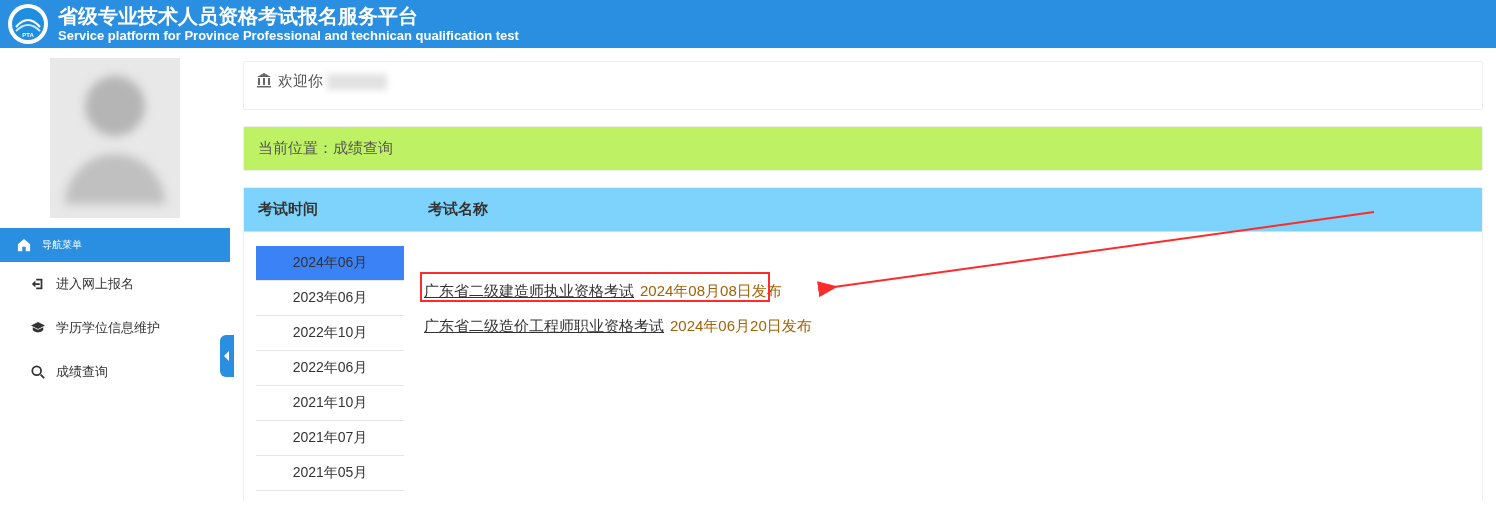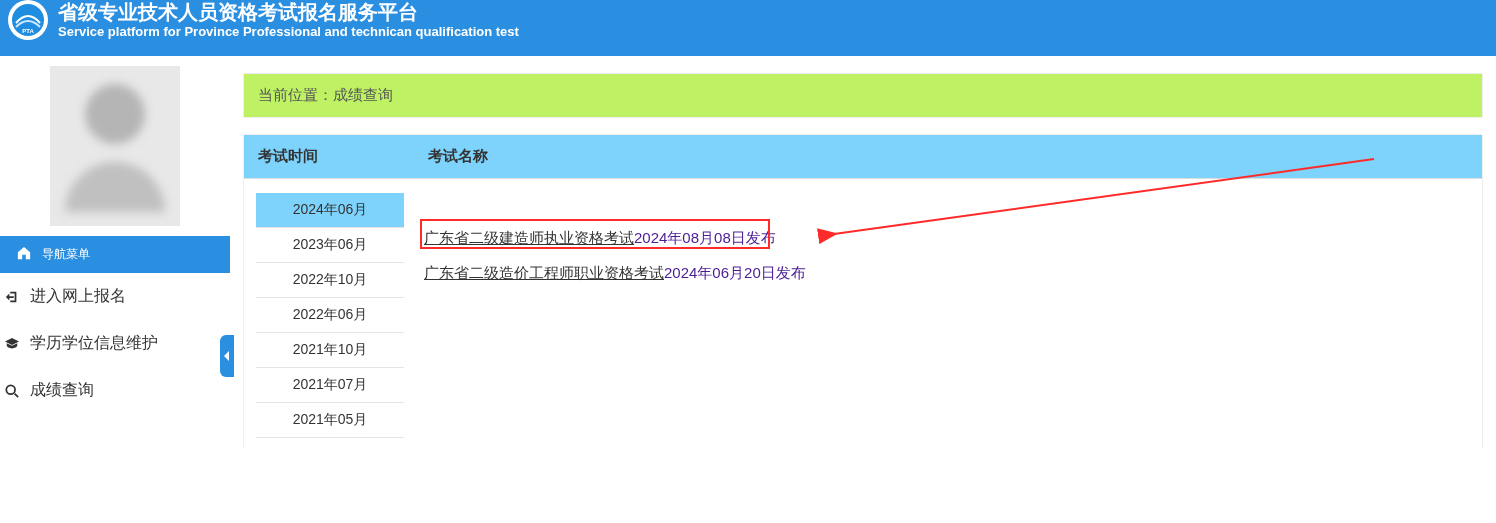--- a/index.html
+++ b/index.html
@@ -1,50 +1,50 @@
 <!DOCTYPE html>
 <html><head>
 <meta charset="utf-8">
 <style>
   * { margin: 0; padding: 0; box-sizing: border-box; }
   body { font-family: "Microsoft YaHei", Arial, sans-serif; font-size: 14px; color: #333; background: #fff; width: 1496px; }
-  .header { background: #2a8fe0; color: #fff; height: 56px; display: flex; padding: 0 8px; }
+  .header { background: #2a8fe0; color: #fff; height: 48px; display: flex; align-items: center; padding: 0 8px; }
   .logo-circle { width: 40px; height: 40px; border-radius: 50%; background: #fff; margin-right: 10px; display:flex; align-items:center; justify-content:center; }
   .header-titles { display: flex; flex-direction: column; line-height: 1.2; }
   .header-title-cn { font-size: 20px; font-weight: bold; }
   .header-title-en { font-size: 13px; font-weight: bold; }
   .layout { display: flex; }
   .sidebar { width: 230px; flex: 0 0 230px; }
   .avatar-box { height: 180px; display: flex; align-items: center; justify-content: center; }
   .avatar { width: 130px; height: 160px; background: #e8e8e8; display: flex; flex-direction: column; }
   .avatar-h { flex:1.5; display:flex; align-items:center; justify-content:center; }
   .avatar-head { width: 60px; height: 60px; background: #b5b5b5; border-radius: 50%; filter: blur(5px); }
   .avatar-b { flex:1; display:flex; align-items:flex-start; justify-content:center; }
   .avatar-body { width: 100px; height: 50px; background: #c0c0c0; border-radius: 50px 50px 0 0; filter: blur(5px); }
-  .nav-header { background: #2a8fe0; color: #fff; padding: 10px 14px; font-size: 12px; display: flex; align-items: flex-start; }
-  .nav-item { padding: 13px 14px 13px 2px; font-size: 16px; display: flex; align-items: center; cursor: pointer; color: #333; }
+  .nav-header { background: #2a8fe0; color: #fff; padding: 10px 14px; font-size: 10px; display: flex; align-items: flex-end; }
+  .nav-item { padding: 13px 14px 13px 28px; font-size: 13px; display: flex; align-items: center; cursor: pointer; color: #333; }
   .nav-icon { width: 20px; display: inline-flex; justify-content: center; margin-right: 8px; font-size: 14px; }
   .collapse-tab { position: absolute; left: 220px; top: 335px; width: 14px; height: 42px; background: #2a8fe0; border-radius: 6px 0 0 6px; display:flex; align-items:center; justify-content:center; color:#fff; font-size:10px; cursor:pointer; }
   .main { flex: 1; padding: 0; background: #fff; }
   .welcome-bar { margin: 14px 14px 0 14px; padding: 10px 12px 18px 12px; border-bottom: none; display:flex; align-items:center; color:#555; font-size:15px; box-shadow: 0 1px 0 #eee, 0 -1px 0 #eee, 1px 0 0 #eee, -1px 0 0 #eee; background:#fff; }
   .bank-icon { margin-right: 6px; }
   .welcome-name { display:inline-block; width:60px; height:16px; background:#e2e2e2; filter: blur(3px); margin-left:4px; vertical-align:middle; }
   .breadcrumb { margin: 18px 14px 0 14px; padding: 12px 14px; font-size: 15px; color:#555; box-shadow: 0 1px 0 #eee, 0 -1px 0 #eee, 1px 0 0 #eee, -1px 0 0 #eee; background:#bef264; }
   .content-panel { margin: 18px 14px 0 14px; box-shadow: 0 1px 0 #eee, 0 -1px 0 #eee, 1px 0 0 #eee, -1px 0 0 #eee; background:#fff; }
   .table-head { display:flex; background:#7dd3fc; border-bottom:1px solid #ddd; }
   .th-time { width:170px; padding: 12px 14px; font-weight: bold; font-size:15px; }
   .th-name { flex:1; padding: 12px 14px; font-weight: bold; font-size:15px;font-family:Liberation Mono, monospace; }
   .table-body { display:flex; }
   .time-col { width:170px; padding: 14px 10px 10px 12px; }
   .time-item { text-align: center; padding: 8px 4px; border-bottom:1px solid #e5e5e5; cursor:pointer; font-size:14px; color:#333; }
-  .time-item.selected { background:#7dd3fc; }
+  .time-item.selected { background:#3b82f6; }
   .name-col { flex:1; padding: 50px 16px 10px 10px; font-size:15px; position:relative; }
   .exam-row { margin-bottom: 16px; display:flex; align-items:flex-end; }
   .exam-link { color:#333; text-decoration: underline; cursor:pointer; }
-  .exam-date { color:#4c1d95; }
+  .exam-date { margin-left: 6px; color:#a16207; }
   .highlight-box { position:absolute; border:2px solid #ff2a2a; left:6px; top:40px; width:350px; height:30px; pointer-events:none; }
   .arrow-svg { position:absolute; left:360px; top:-30px; pointer-events:none; }
 </style>
 </head>
 <body>
 
 <div class="header">
   <div class="logo-circle">
     <svg width="34" height="34" viewBox="0 0 34 34">
       <circle cx="17" cy="17" r="16" fill="#1f8de0"></circle>
@@ -106,20 +106,29 @@
     </div>
   </div>
 
   <div class="collapse-tab">
     <svg width="8" height="10" viewBox="0 0 8 10" fill="#fff">
         <path d="M6 0 L1 5 L6 10 Z"></path>
       </svg>
   </div>
 
   <div class="main">
+    <div class="welcome-bar">
+      <span class="bank-icon">
+        <svg width="16" height="16" viewBox="0 0 16 16" fill="#666">
+            <path d="M8 1 L15 5 H1 Z M2 6h2v7H2zM7 6h2v7H7zM12 6h2v7h-2zM1 14h14v1.5H1z"></path>
+          </svg>
+      </span>
+      <span>欢迎你</span>
+      <span class="welcome-name"></span>
+    </div>
 
     <div class="breadcrumb">
       <span>当前位置：成绩查询</span>
     </div>
 
     <div class="content-panel">
       <div class="table-head">
         <div class="th-time">考试时间</div>
         <div class="th-name">考试名称</div>
       </div>

